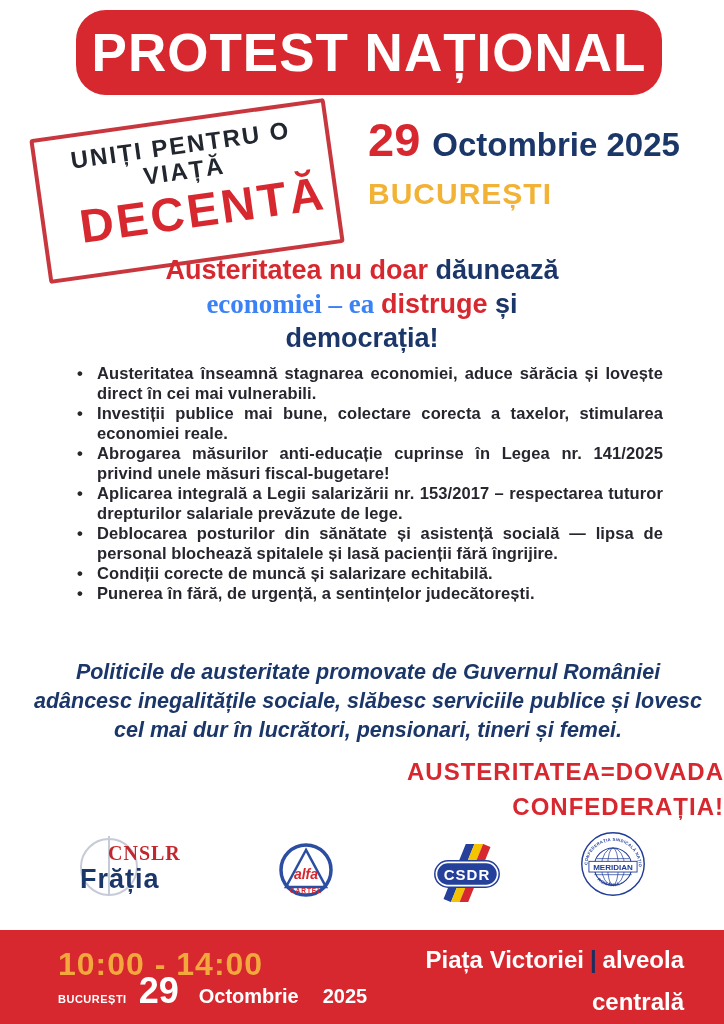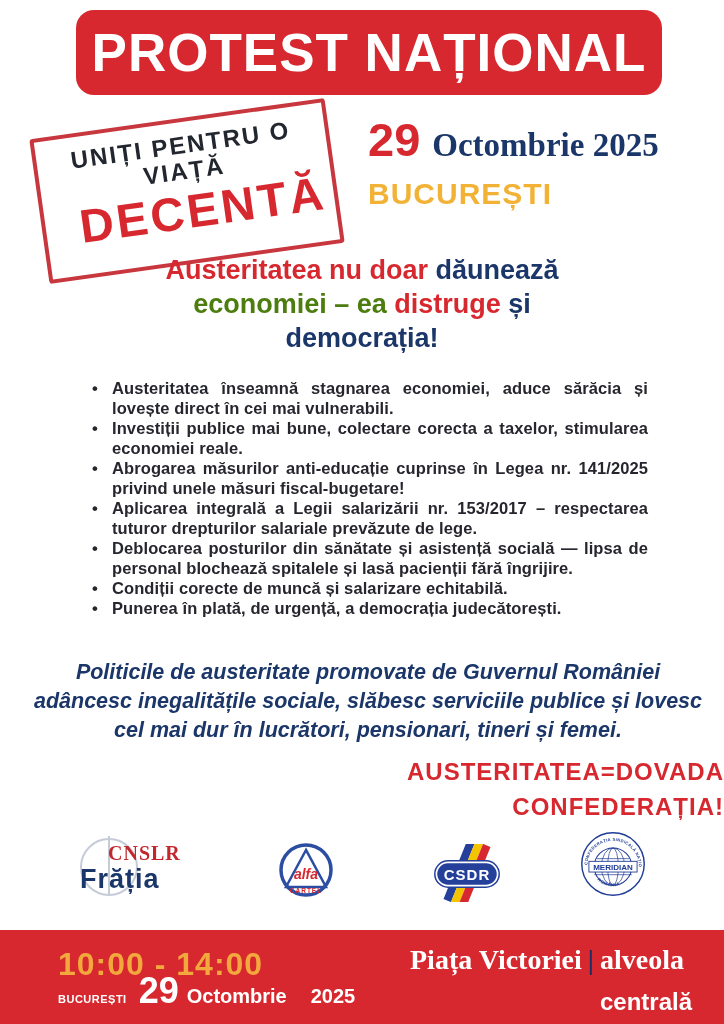--- a/index.html
+++ b/index.html
@@ -3,21 +3,21 @@
 <meta charset="utf-8">
 <style>
   html,body{margin:0;padding:0;background:#888;}
   .poster{
     position:relative;width:724px;height:1024px;background:#ffffff;
     font-family:"Liberation Sans",sans-serif;overflow:hidden;margin:0 auto;
   }
   
   .banner{
     position:absolute;left:76px;top:10px;width:586px;height:85px;
-    background:#D7282F;border-radius:18px;
+    background:#D7282F;border-radius:30px;
     display:flex;align-items:center;justify-content:center;
   }
   .banner-title{
     color:#ffffff;font-size:53px;font-weight:700;letter-spacing:1px;white-space:nowrap;
   }
   
   .stamp{
     position:absolute;left:38px;top:118px;width:290px;height:138px;
     border:4px solid #C8373E;border-radius:3px;
     transform:rotate(-8deg);transform-origin:50% 50%;
@@ -27,28 +27,28 @@
   .stamp-line{color:#22262E;font-weight:700;font-size:24px;letter-spacing:2px;line-height:26px;text-align:center;}
   .stamp-line.first{margin-top:10px;}
   .stamp-decenta{
     color:#D7282F;font-weight:700;font-size:47px;letter-spacing:3px;line-height:52px;
     margin-top:2px;margin-left:26px;white-space:nowrap;
   }
   
   .event{position:absolute;left:368px;top:112px;width:340px;}
   .event-date{display:flex;align-items:baseline;white-space:nowrap;}
   .event-day{color:#D7282F;font-size:47px;font-weight:700;}
-  .event-monthyear{color:#1B3668;font-size:33px;font-weight:700;margin-left:12px;font-family:Liberation Serif, serif;}
+  .event-monthyear{color:#1B3668;font-size:33px;font-weight:700;margin-left:12px;}
   .event-city{color:#F2B236;font-size:30px;font-weight:700;letter-spacing:1px;margin-top:10px;}
   
   .headline{position:absolute;left:0;top:253px;width:724px;text-align:center;}
   .hl-line{font-size:27px;font-weight:700;line-height:34px;}
   
   .demands{position:absolute;left:72px;top:362px;width:592px;}
-  .demands ul{margin:16px;padding:0;list-style:none;}
+  .demands ul{margin:1px;padding:0;list-style:none;}
   .demands li{
     position:relative;padding-left:24px;color:#26262E;font-weight:700;
     font-size:16.5px;line-height:20px;text-align:justify;letter-spacing:0.1px;
   }
   .demands li::before{content:"\2022";position:absolute;left:4px;top:0;}
   
   .impact{
     position:absolute;left:22px;top:658px;width:680px;text-align:center;
     color:#1B3668;font-size:21.5px;font-weight:700;font-style:italic;line-height:29px;margin-left:6px;
   }
@@ -77,25 +77,25 @@
   
   .footer{
     position:absolute;left:0;top:930px;width:724px;height:94px;background:#D7282F;color:#fff;
   }
   .footer-time{
     position:absolute;left:58px;top:16px;color:#F2A83C;font-size:32px;font-weight:700;letter-spacing:1px;
   }
   .footer-dateline{position:absolute;left:58px;top:44px;display:flex;align-items:baseline;}
   .footer-city{font-size:11px;font-weight:700;letter-spacing:0.5px;}
   .footer-day{font-size:36px;font-weight:700;margin-left:12px;line-height:34px;}
-  .footer-month{font-size:20px;font-weight:700;margin-left:8px;}
+  .footer-month{font-size:20px;font-weight:700;margin-left:20px;}
   .footer-year{font-size:20px;font-weight:700;margin-left:24px;}
-  .footer-loc{position:absolute;right:40px;top:14px;text-align:right;font-size:28px;font-weight:700;line-height:32px;font-family:Liberation Serif, serif;}
+  .footer-loc{position:absolute;right:40px;top:14px;text-align:right;font-size:24px;font-weight:700;line-height:32px;}
   .footer-sep{color:#1B2E5F;margin:0 6px;font-weight:700;}
-  .footer-loc2{position:absolute;right:32px;top:58px;text-align:right;font-size:24px;font-weight:700;}
+  .footer-loc2{position:absolute;right:40px;top:58px;text-align:right;font-size:24px;font-weight:700;}
   svg text{font-family:"Liberation Sans",sans-serif;}
 </style>
 </head>
 <body>
 
 <div class="poster">
 
   <div class="banner">
     <span class="banner-title">PROTEST NAȚIONAL</span>
   </div>
@@ -109,33 +109,33 @@
   <div class="event">
     <div class="event-date">
       <span class="event-day">29</span>
       <span class="event-monthyear">Octombrie 2025</span>
     </div>
     <div class="event-city">BUCUREȘTI</div>
   </div>
 
   <div class="headline">
       <div class="hl-line"><span style="color: rgb(215, 40, 47);">Austeritatea nu doar </span><span style="color: rgb(27, 54, 104);">dăunează</span></div>
-      <div class="hl-line"><span style="color: #4d7c0f;">economiei – ea </span><span style="color: rgb(215, 40, 47);">distruge</span><span style="color: rgb(27, 54, 104);"> și</span></div>
+      <div class="hl-line"><span style="color: #3b82f6; font-family: Liberation Serif, serif;">economiei – ea </span><span style="color: rgb(215, 40, 47);">distruge</span><span style="color: rgb(27, 54, 104);"> și</span></div>
       <div class="hl-line"><span style="color: rgb(27, 54, 104);">democrația!</span></div>
     </div>
 
   <div class="demands">
     <ul>
         <li>Austeritatea înseamnă stagnarea economiei, aduce sărăcia și lovește direct în cei mai vulnerabili.</li>
         <li>Investiții publice mai bune, colectare corecta a taxelor, stimularea economiei reale.</li>
         <li>Abrogarea măsurilor anti-educație cuprinse în Legea nr. 141/2025 privind unele măsuri fiscal-bugetare!</li>
         <li>Aplicarea integrală a Legii salarizării nr. 153/2017 – respectarea tuturor drepturilor salariale prevăzute de lege.</li>
         <li>Deblocarea posturilor din sănătate și asistență socială — lipsa de personal blochează spitalele și lasă pacienții fără îngrijire.</li>
         <li>Condiții corecte de muncă și salarizare echitabilă.</li>
-        <li>Punerea în plată, de urgență, a democrația judecătorești.</li>
+        <li>Punerea în fără, de urgență, a sentințelor judecătorești.</li>
       </ul>
   </div>
 
   <div class="impact">Politicile de austeritate promovate de Guvernul României adâncesc inegalitățile sociale, slăbesc serviciile publice și lovesc cel mai dur în lucrători, pensionari, tineri și femei.</div>
 
   <div class="slogan">
     <div>AUSTERITATEA=DOVADA</div>
     <div>CONFEDERAȚIA!</div>
   </div>
 

